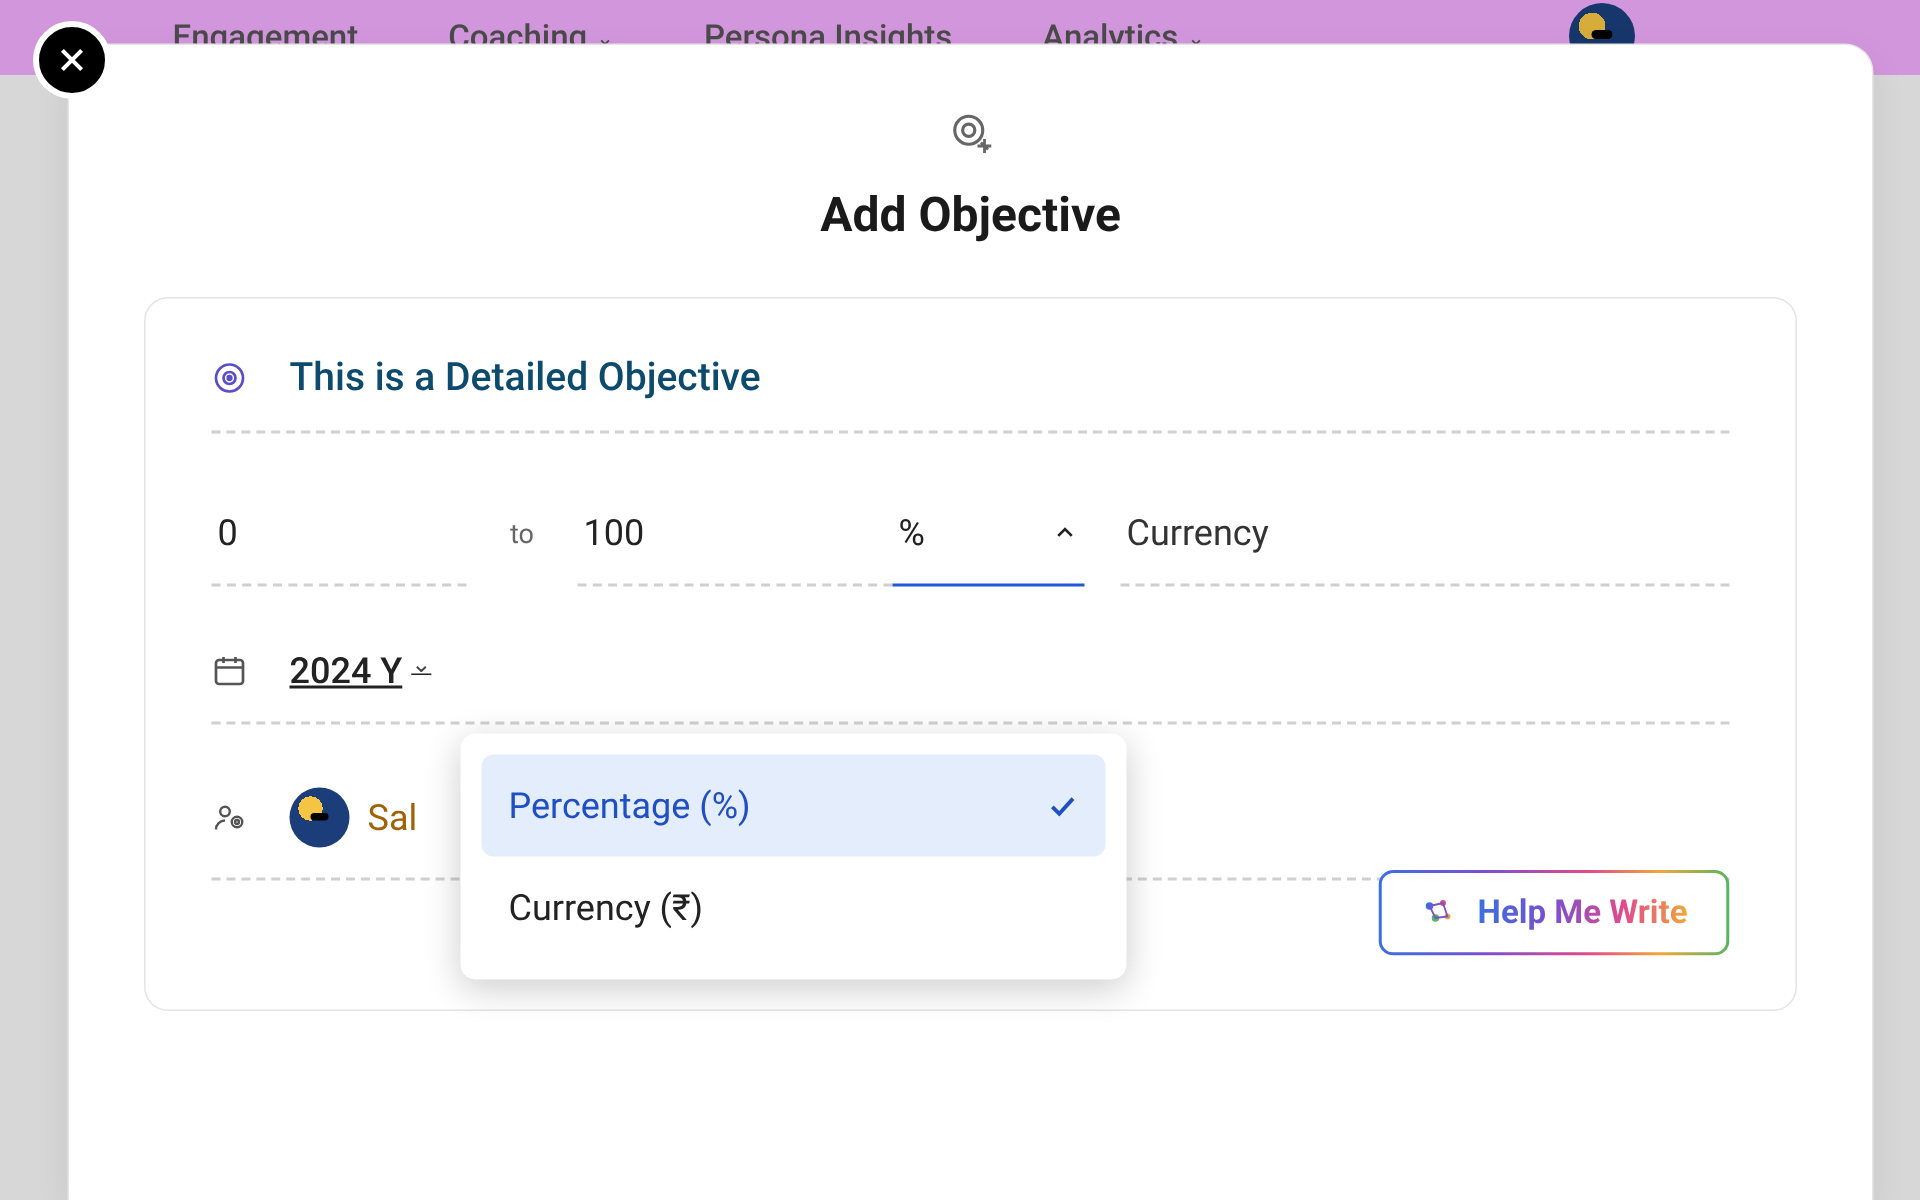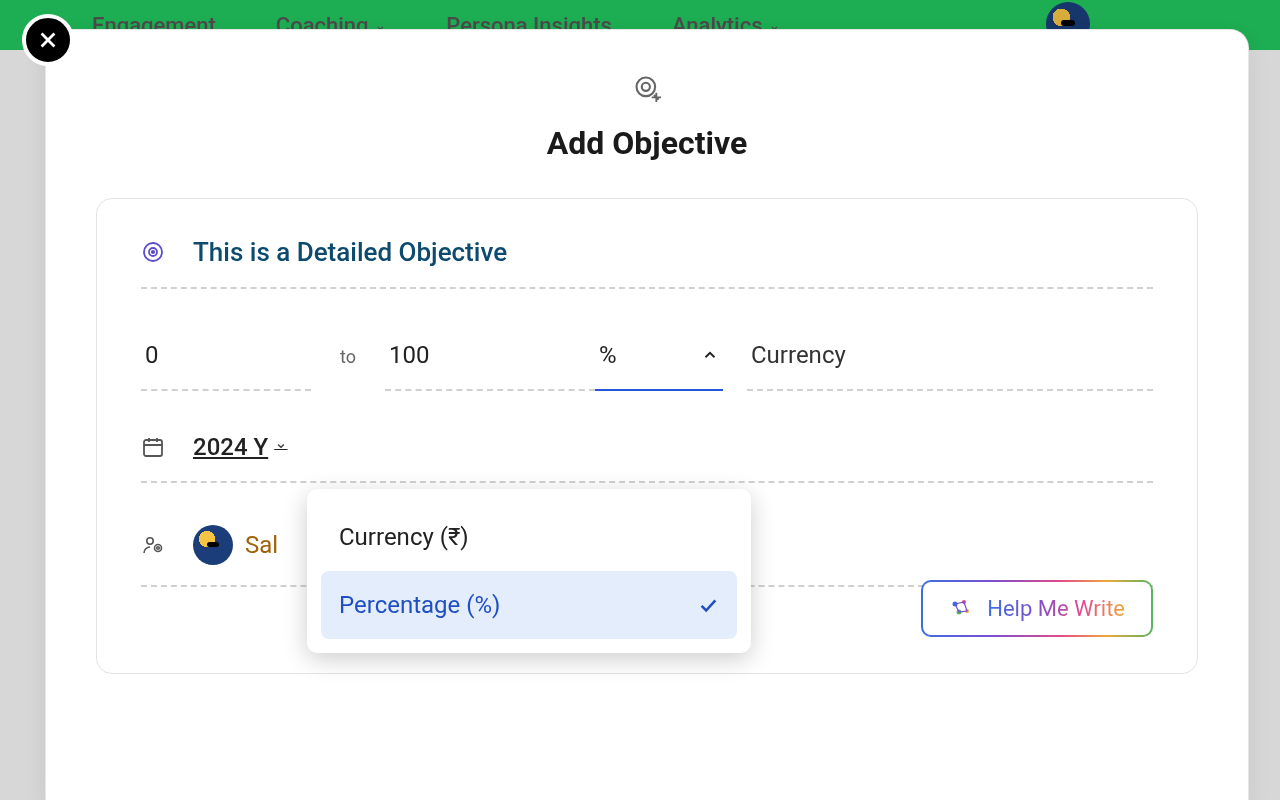--- a/index.html
+++ b/index.html
@@ -2,23 +2,23 @@
 <html><head>
 <meta charset="utf-8">
 <style>
   * { box-sizing: border-box; margin: 0; padding: 0; }
   html, body { width: 1280px; height: 800px; font-family: -apple-system, BlinkMacSystemFont, "Segoe UI", Roboto, sans-serif; background: #f5f5f5; overflow: hidden; }
 
   
   .bg-nav {
     position: absolute; top: 0; left: 0; right: 0; height: 50px;
     display: flex; align-items: center; gap: 60px;
-    padding-left: 92px;
+    padding-left: 115px;
     color: #555; font-size: 22px; font-weight: 500;
-    background: #22c55e;
+    background: #f0abfc;
     z-index: 0;
   }
   .bg-nav .item { display: flex; align-items: center; gap: 6px; }
   .bg-nav .chev { font-size: 14px; }
   .bg-avatar {
     position: absolute; right: 190px; top: 2px;
     width: 44px; height: 44px; border-radius: 50%;
     background: radial-gradient(circle at 35% 35%, #f4c542 0 22%, #1b3e7a 22% 100%);
   }
   .bg-avatar::after { content:""; position:absolute; left:15px; top:18px; width:14px; height:6px; background:#000; border-radius:3px; }
@@ -129,21 +129,21 @@
   .dropdown .opt.selected { background: #e3edfb; color: #1f4fc2; }
   .dropdown .opt .check { width: 22px; height: 22px; }
 
   
   .help-btn {
     position: absolute; right: 44px; bottom: 36px;
     display: flex; align-items: center; gap: 14px;
     padding: 14px 26px;
     border-radius: 10px;
     background: #fff;
-    font-size: 22px; font-weight: 400;
+    font-size: 22px; font-weight: 700;
     cursor: pointer;
     border: 2px solid transparent;
     background-image: linear-gradient(#fff,#fff), linear-gradient(90deg,#3a6fe0 0%, #7a4fd0 30%, #e24b8a 60%, #f0a73a 80%, #57b560 100%);
     background-origin: border-box;
     background-clip: padding-box, border-box;
   }
   .help-btn .spark {
     width: 24px; height:24px;
   }
   .help-btn .text {
@@ -241,25 +241,25 @@
         <circle cx="6" cy="7" r="2.5" fill="#3a6fe0"></circle>
         <circle cx="15" cy="5" r="2" fill="#e24b8a"></circle>
         <circle cx="10" cy="15" r="2.5" fill="#57b560"></circle>
         <circle cx="18" cy="14" r="2" fill="#f0a73a"></circle>
         <path d="M6 7 L15 5 L18 14 L10 15 Z" stroke="#7a4fd0" stroke-width="1.2" fill="none"></path>
       </svg>
       <span class="text">Help Me Write</span>
     </div>
 
     <div class="dropdown">
-      <div class="opt">
-        <span>Currency (₹)</span>
-      </div>
       <div class="opt selected">
         <span>Percentage (%)</span>
         <svg class="check" viewBox="0 0 24 24" fill="none" stroke="#1f4fc2" stroke-width="2.8">
             <path d="M5 13 L10 18 L20 7"></path>
           </svg>
       </div>
+      <div class="opt">
+        <span>Currency (₹)</span>
+      </div>
     </div>
 
   </div>
 </div>
 
 </body></html>

